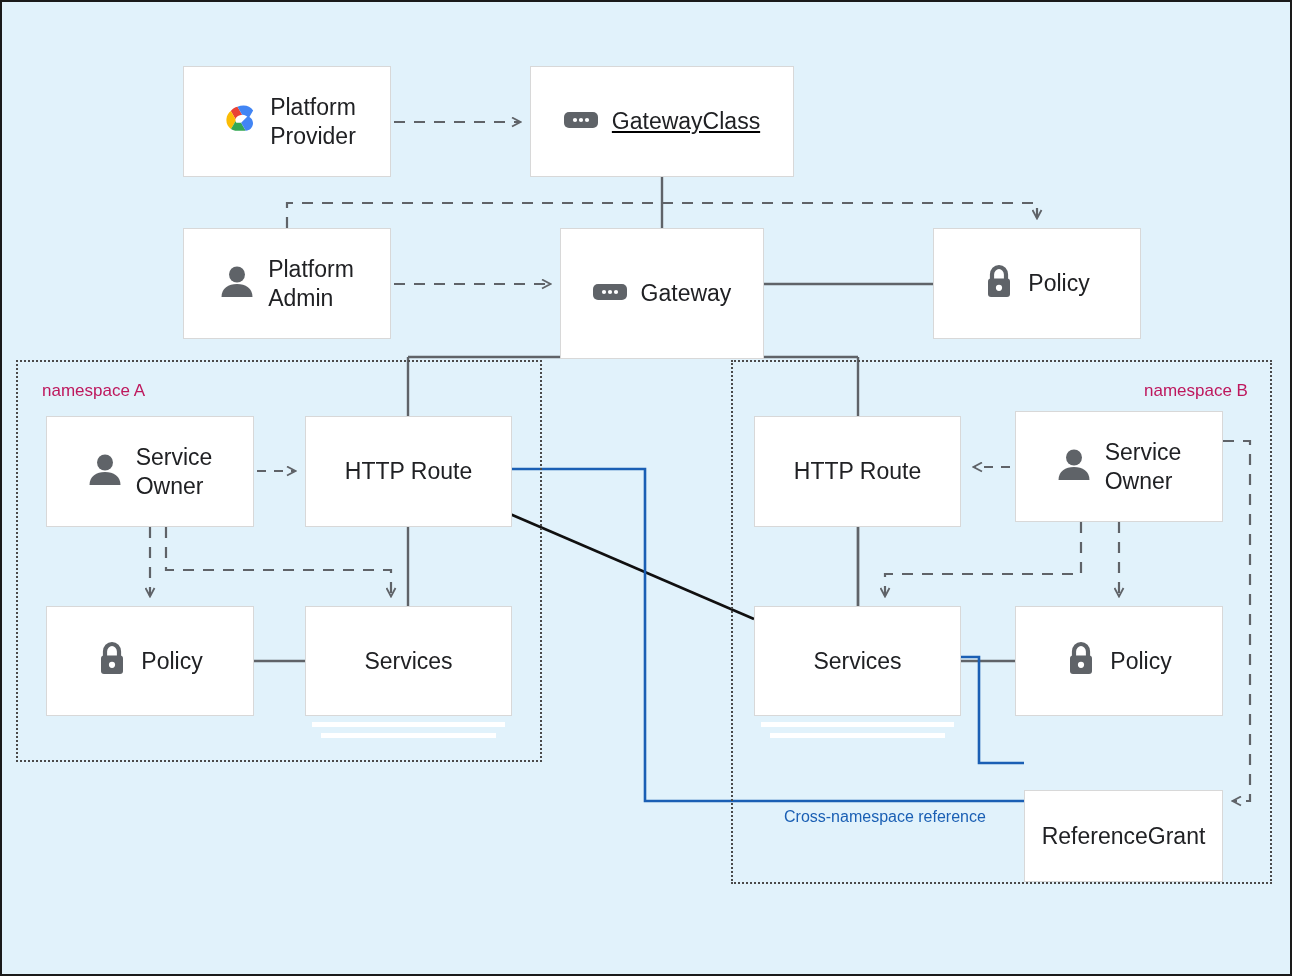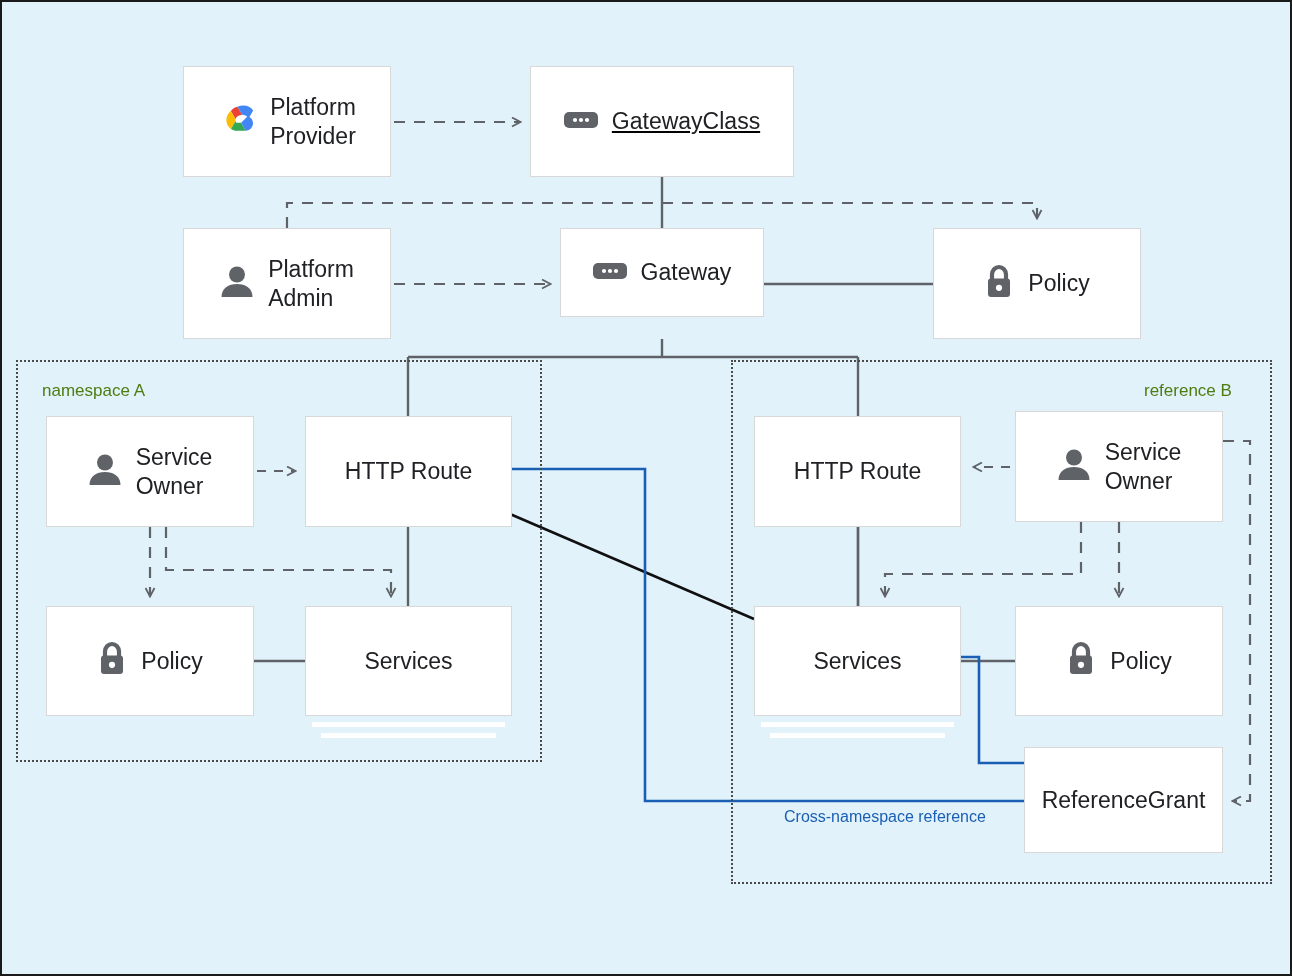--- a/index.html
+++ b/index.html
@@ -25,21 +25,21 @@
     pointer-events: none;
   }
   .ns {
     position: absolute;
     border: 2px dotted #4a4a4a;
     box-sizing: border-box;
   }
   .ns-label {
     position: absolute;
     font-size: 17px;
-    color: #4d7c0f;
+    color: #be185d;
     white-space: nowrap;
   }
   .node {
     position: absolute;
     background: #ffffff;
     border: 1px solid #d8d8d8;
     box-sizing: border-box;
     display: flex;
     align-items: center;
     justify-content: center;
@@ -161,21 +161,21 @@
 
     <g>
       <path d="M959,655 L977,655 L977,761 L1022,761" fill="none" stroke="#1a5fb4" stroke-width="2.6"></path>
     </g>
   </svg>
 
   <div class="ns" id="ns-a-box" style="left: 14px; top: 358px; width: 526px; height: 402px;"></div>
   <div class="ns-label" id="ns-a-label" style="left: 40px; top: 379px;">namespace A</div>
 
   <div class="ns" id="ns-b-box" style="left: 729px; top: 358px; width: 541px; height: 524px;"></div>
-  <div class="ns-label" id="ns-b-label" style="left: 1142px; top: 379px;">reference B</div>
+  <div class="ns-label" id="ns-b-label" style="left: 1142px; top: 379px;">namespace B</div>
 
   <div class="node" id="n-platform-provider" style="left: 181px; top: 64px; width: 208px; height: 111px;">
     <span class="ico">
       <svg width="38" height="32" viewBox="0 0 48 40">
         <path d="M30.5 13.5 L24.6 3.3 C21.2 3.9 18.2 5.8 16.2 8.6 L22 18.6 C23.4 15.9 26.4 14 30.5 13.5 Z" fill="#ea4335"></path>
         <path d="M30.5 13.5 C34 13.5 37 15.3 38.6 18 L44.4 8 C41.7 4.2 37.3 1.8 32.3 1.8 C29.6 1.8 27 2.4 24.6 3.3 Z" fill="#4285f4"></path>
         <path d="M16.2 8.6 C13.1 10.9 11 14.5 10.7 18.6 L22 18.6 Z" fill="#fbbc05"></path>
         <path d="M10.7 18.6 C10.6 19.2 10.6 19.8 10.6 20.4 C10.6 25 12.9 29.1 16.4 31.5 L22.3 21.4 C22 20.5 21.9 19.5 22 18.6 Z" fill="#fbbc05"></path>
         <path d="M16.4 31.5 C18.5 32.9 21 33.7 23.7 33.7 L35 33.7 L29.2 23.6 L23.7 23.6 C23.2 23.6 22.7 23.5 22.3 21.4 Z" fill="#34a853"></path>
         <path d="M35 33.7 C40.1 33.5 44.2 29.3 44.2 24.2 C44.2 19.9 41.3 16.3 37.4 15.2 L29.2 23.6 Z" fill="#4285f4"></path>
@@ -201,21 +201,21 @@
     <span class="ico">
       <svg width="34" height="36" viewBox="0 0 34 36">
         <circle cx="17" cy="10.5" r="8" fill="#5f6368"></circle>
         <path d="M1.5 33 C1.5 24.2 8.5 20 17 20 C25.5 20 32.5 24.2 32.5 33 Z" fill="#5f6368"></path>
       </svg>
     </span>
     <span class="label">Platform
 Admin</span>
   </div>
 
-  <div class="node" id="n-gateway" style="left: 558px; top: 226px; width: 204px; height: 89px;">
+  <div class="node" id="n-gateway" style="left: 558px; top: 226px; width: 204px; height: 131px;">
     <span class="ico">
       <svg width="34" height="22" viewBox="0 0 34 22">
         <rect x="0" y="3" width="34" height="16" rx="5" fill="#5f6368"></rect>
         <circle cx="11" cy="11" r="2.1" fill="#ffffff"></circle>
         <circle cx="17" cy="11" r="2.1" fill="#ffffff"></circle>
         <circle cx="23" cy="11" r="2.1" fill="#ffffff"></circle>
       </svg>
     </span>
     <span class="label">Gateway</span>
   </div>
@@ -288,19 +288,19 @@
     <span class="ico">
       <svg width="30" height="36" viewBox="0 0 30 36">
         <path d="M8 15 L8 10.5 C8 6.4 11.1 3 15 3 C18.9 3 22 6.4 22 10.5 L22 15" fill="none" stroke="#5f6368" stroke-width="4.2"></path>
         <rect x="4" y="14.5" width="22" height="18.5" rx="3" fill="#5f6368"></rect>
         <circle cx="15" cy="23.8" r="3.1" fill="#ffffff"></circle>
       </svg>
     </span>
     <span class="label">Policy</span>
   </div>
 
-  <div class="node center" id="n-reference-grant" style="left: 1022px; top: 745px; width: 199px; height: 106px;">
+  <div class="node center" id="n-reference-grant" style="left: 1022px; top: 788px; width: 199px; height: 92px;">
     <span class="label">ReferenceGrant</span>
   </div>
 
   <div class="xlabel" id="a-xref" style="left: 782px; top: 806px; color: rgb(26, 95, 180);">Cross-namespace reference</div>
 
 </div>
 
 </body></html>

